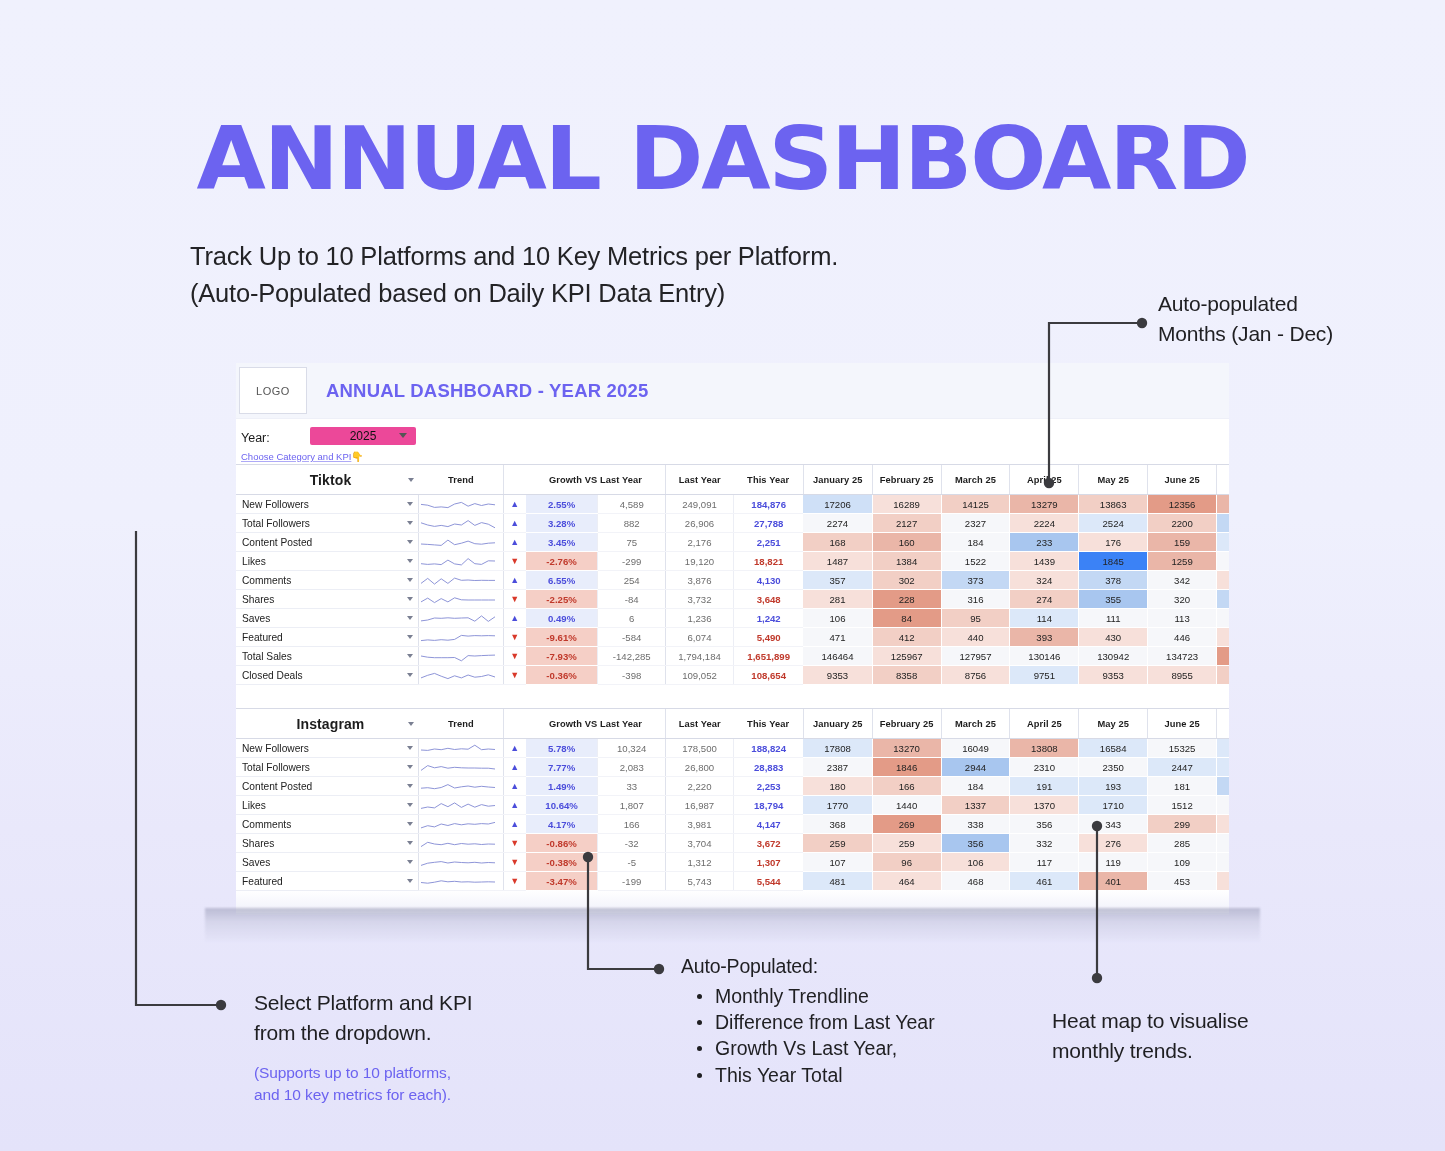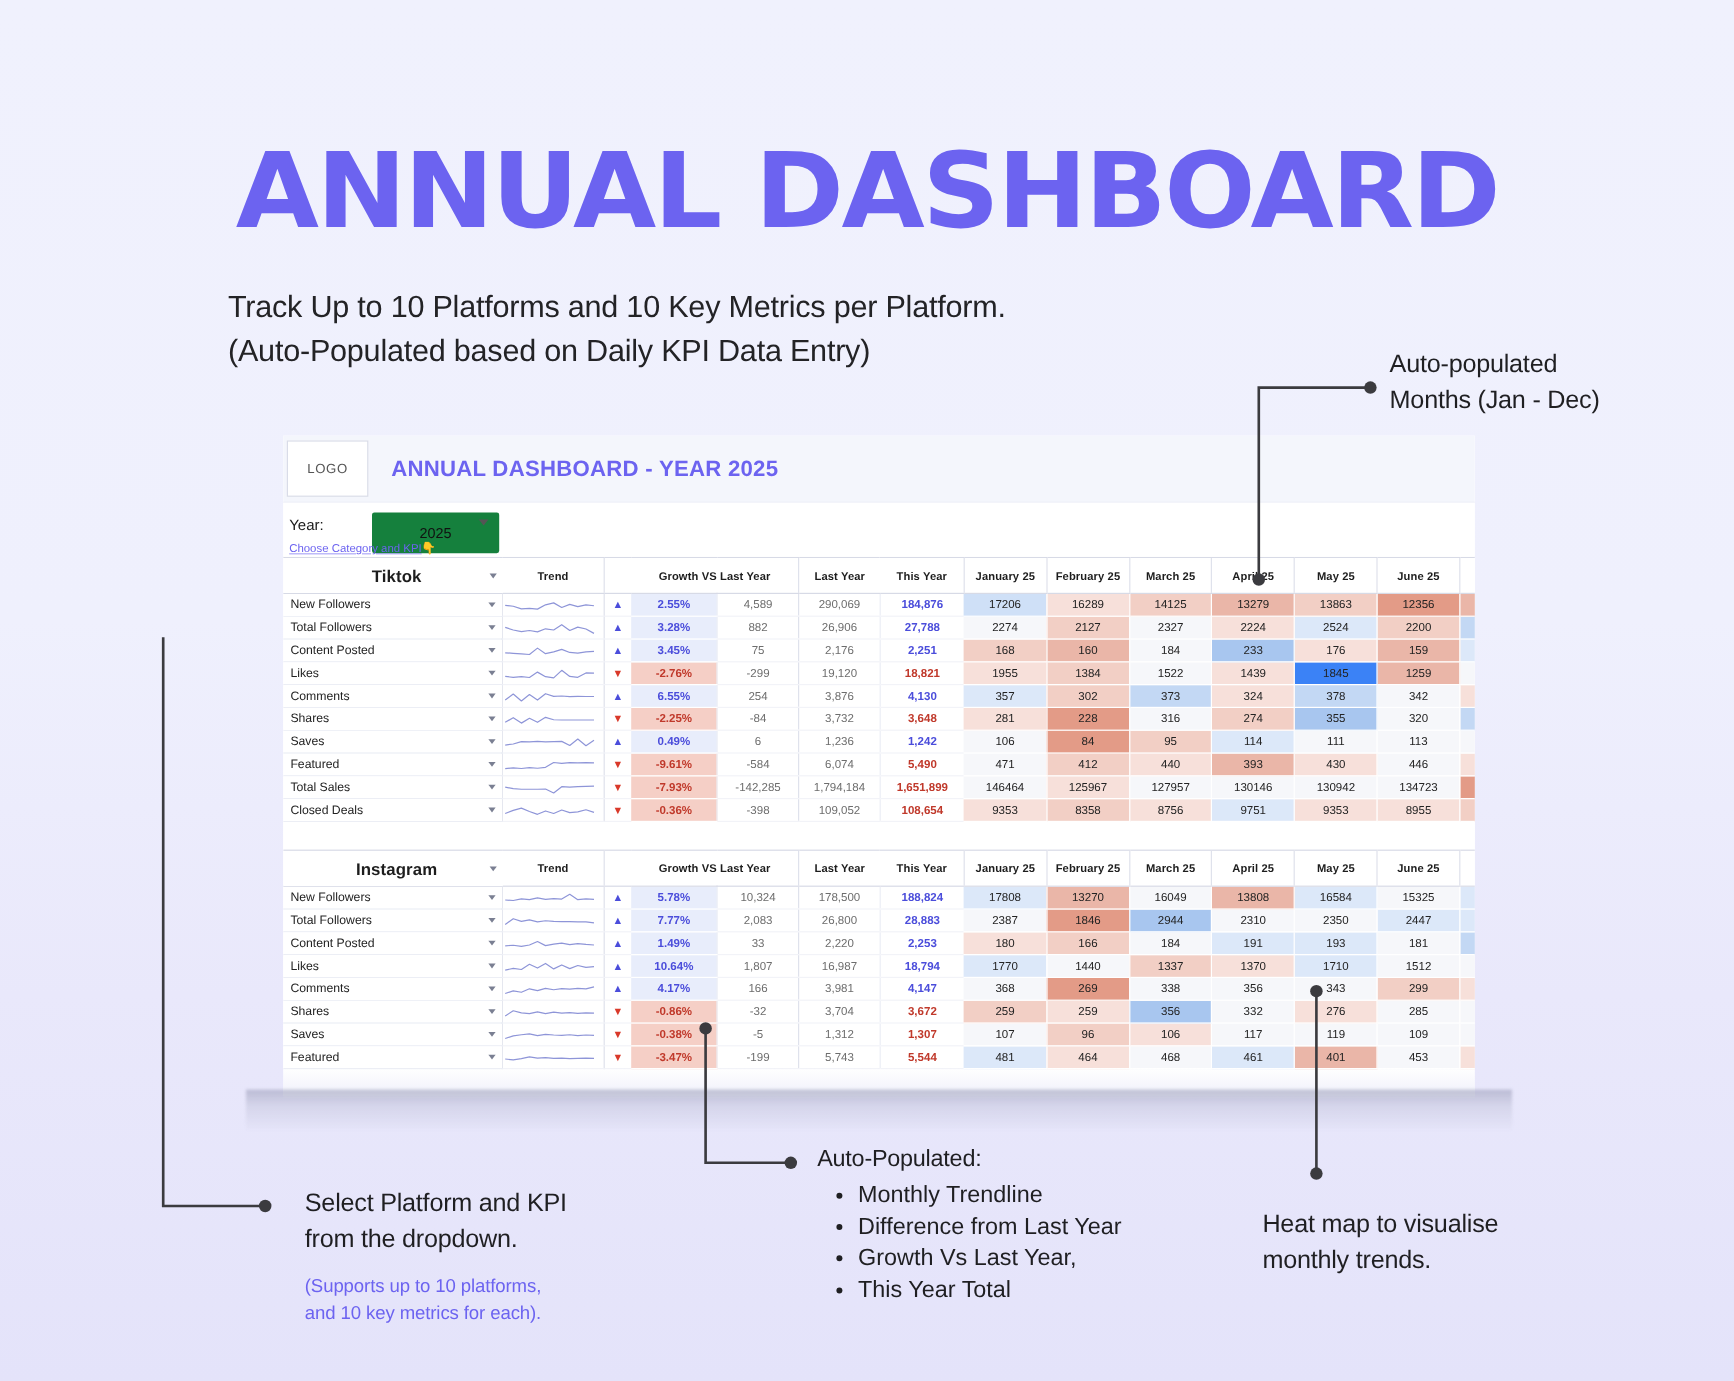--- a/index.html
+++ b/index.html
@@ -58,22 +58,22 @@
     font-size:11px; color:#555; letter-spacing:.5px;
   }
   .sheet-head h1{
     display:flex; align-items:center; margin-left:19px;
     font-size:18.5px; font-weight:bold; color:#6C63F0; letter-spacing:.2px;
   }
 
   .controls{ height:45px; position:relative; background:#fff; }
   .ctl-year-label{ position:absolute; left:5px; top:12px; font-size:12.5px; color:#1a1a1a; }
   .year-select{
-    position:absolute; left:74px; top:8px; width:106px; height:34px;
-    background:#15803d; border:none; border-radius:2px;
+    position:absolute; left:74px; top:8px; width:106px; height:18px;
+    background:#ec4899; border:none; border-radius:2px;
     font-size:12px; color:#111; text-align:center;
     font-family:"Liberation Sans", sans-serif;
     -webkit-appearance:none; appearance:none;
   }
   .year-caret{
     position:absolute; left:163px; top:14px; width:0;height:0;
     border-left:4px solid transparent;border-right:4px solid transparent;border-top:5px solid #555;
   }
   .choose-kpi{
     position:absolute; left:5px; top:32px; font-size:9.5px; color:#6C63F0;
@@ -201,21 +201,21 @@
         <tr>
           <td class="kpi">New Followers<span class="caret"></span></td>
           <td class="trend">
             <svg width="78" height="17" viewBox="0 0 78 17">
               <polyline points="2.0,8.4 8.7,9.2 15.5,11.4 22.2,10.9 28.9,11.6 35.6,8.0 42.4,6.4 49.1,10.2 55.8,7.6 62.5,9.5 69.3,8.0 76.0,8.8" fill="none" stroke="#8e95d8" stroke-width="1" stroke-linejoin="round"></polyline>
             </svg>
           </td>
           <td class="arrow"><span class="up">▲</span></td>
           <td class="growth pos">2.55%</td>
           <td class="diff">4,589</td>
-          <td class="last">290,069</td>
+          <td class="last">249,091</td>
           <td class="this pos">184,876</td>
           <td class="mon" style="background:#cfe0f7">17206</td>
           <td class="mon" style="background:#f7e0da">16289</td>
           <td class="mon" style="background:#f2cfc5">14125</td>
           <td class="mon" style="background:#eab6a8">13279</td>
           <td class="mon" style="background:#f2cfc5">13863</td>
           <td class="mon" style="background:#e39b87">12356</td>
           <td class="mon" style="background:#eab6a8">15737</td>
         </tr>
         <tr>
@@ -263,21 +263,21 @@
           <td class="trend">
             <svg width="78" height="17" viewBox="0 0 78 17">
               <polyline points="2.0,10.7 8.7,11.4 15.5,10.9 22.2,11.6 28.9,7.1 35.6,10.9 42.4,11.9 49.1,5.6 55.8,10.7 62.5,11.4 69.3,7.8 76.0,8.0" fill="none" stroke="#8e95d8" stroke-width="1" stroke-linejoin="round"></polyline>
             </svg>
           </td>
           <td class="arrow"><span class="dn">▼</span></td>
           <td class="growth neg">-2.76%</td>
           <td class="diff">-299</td>
           <td class="last">19,120</td>
           <td class="this neg">18,821</td>
-          <td class="mon" style="background:#f7e0da">1955</td>
+          <td class="mon" style="background:#f7e0da">1487</td>
           <td class="mon" style="background:#f2cfc5">1384</td>
           <td class="mon" style="background:#f6f7fa">1522</td>
           <td class="mon" style="background:#f7e0da">1439</td>
           <td class="mon" style="background:#3b82f6">1845</td>
           <td class="mon" style="background:#eab6a8">1259</td>
           <td class="mon" style="background:#f6f7fa">1550</td>
         </tr>
         <tr>
           <td class="kpi">Comments<span class="caret"></span></td>
           <td class="trend">

